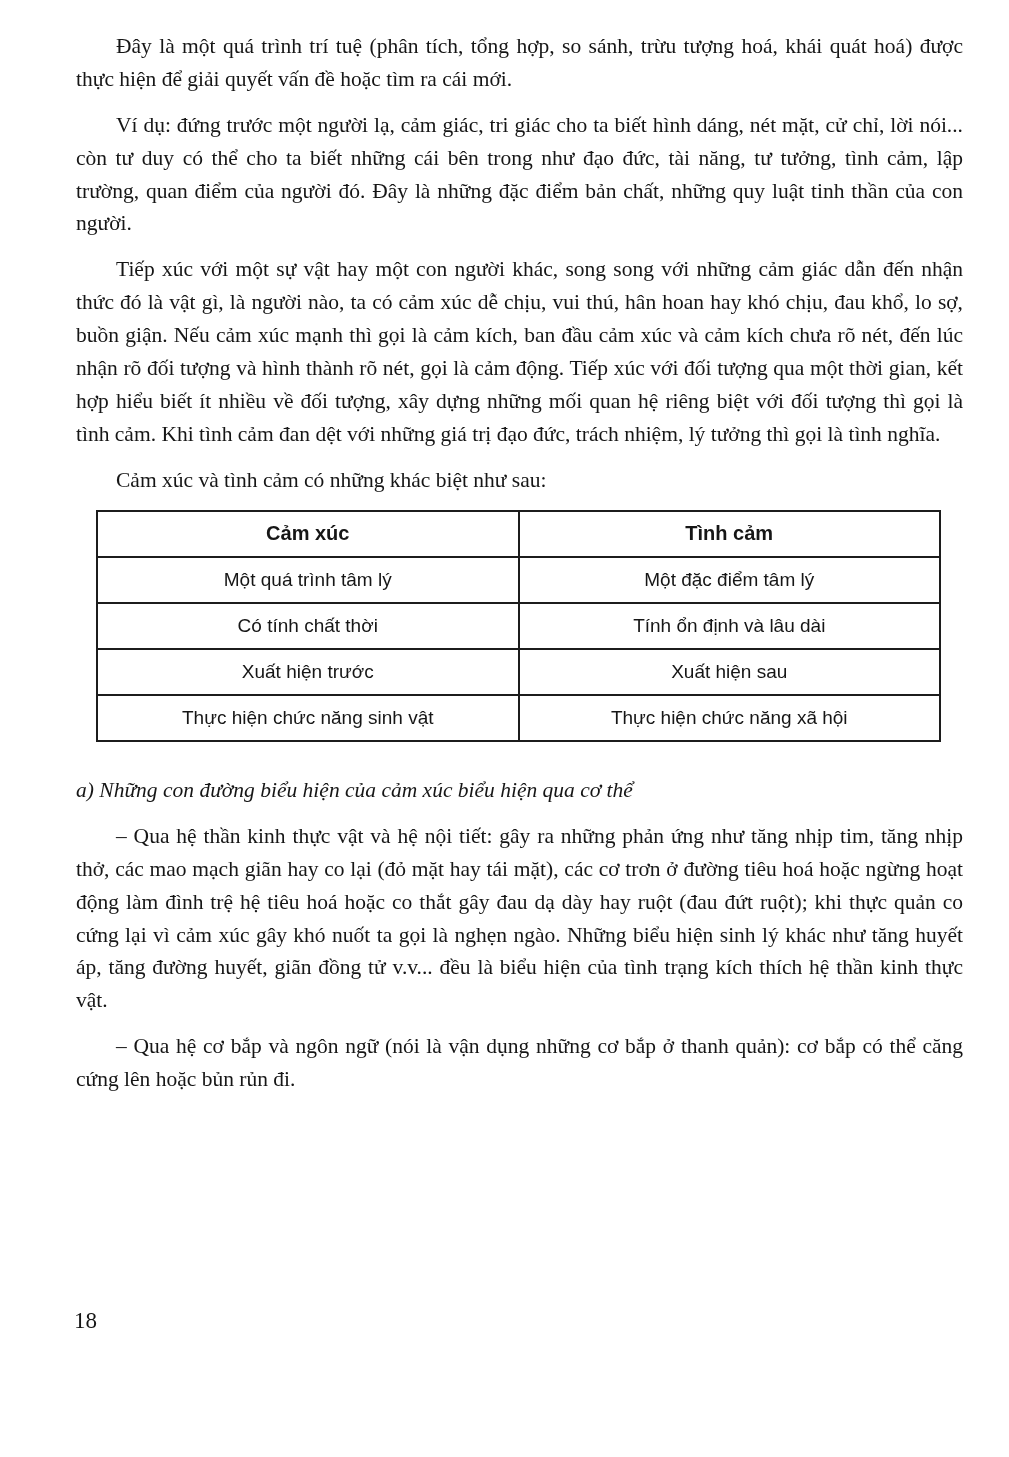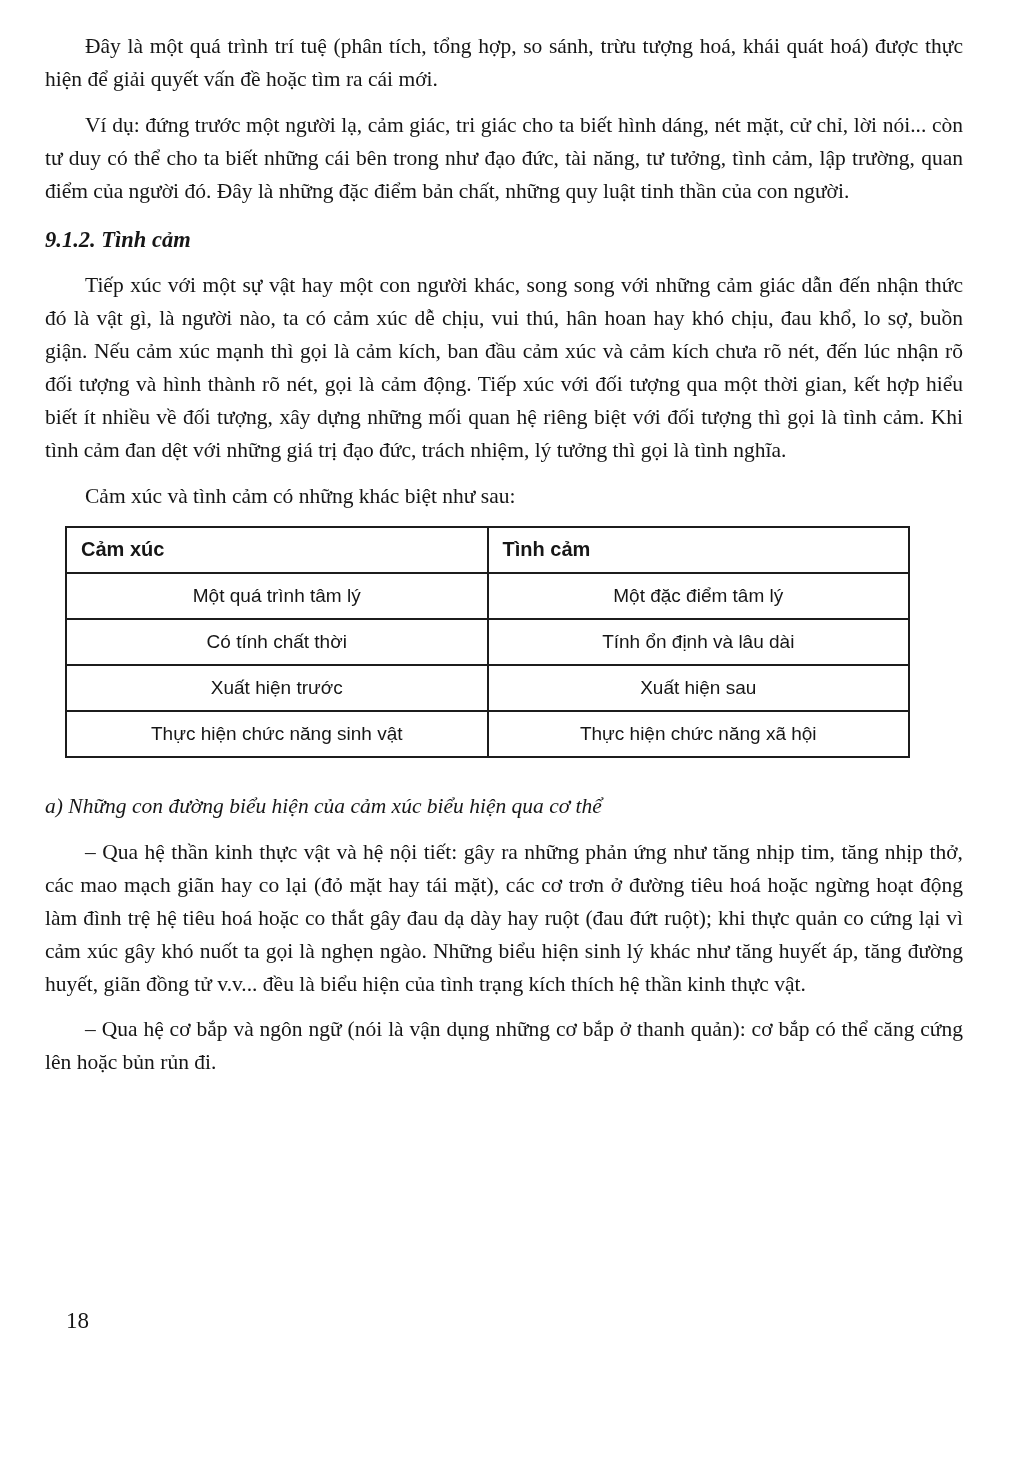--- a/index.html
+++ b/index.html
@@ -8,21 +8,21 @@
     background: #ffffff;
   }
   .page {
     position: relative;
     width: 1009px;
     height: 1457px;
     box-sizing: border-box;
     background: #ffffff;
     color: #161616;
     font-family: "Liberation Serif", serif;
-    padding: 30px 46px 0 45px;
+    padding: 30px 46px 0 76px;
     overflow: hidden;
   }
   p.body-par {
     margin: 0 0 13px 0;
     font-size: 21.5px;
     line-height: 1.53;
     text-align: justify;
     text-indent: 40px;
   }
   h3.section-heading {
@@ -46,46 +46,45 @@
     font-family: "Liberation Sans", sans-serif;
   }
   table.compare-table th,
   table.compare-table td {
     border: 2px solid #1c1c1c;
     font-size: 19px;
     padding: 10px 14px;
     height: 24px;
   }
   table.compare-table th {
-    text-align: left;
+    text-align: center;
     font-weight: bold;
     font-size: 20px;
   }
   table.compare-table td {
     text-align: center;
     font-weight: 500;
   }
   .page-number {
     position: absolute;
-    left: 66px;
+    left: 74px;
     top: 1308px;
     font-size: 23px;
   }
 </style>
 </head>
 <body>
 
 <div class="page">
 
   <p class="body-par">Đây là một quá trình trí tuệ (phân tích, tổng hợp, so sánh, trừu tượng hoá, khái quát hoá) được thực hiện để giải quyết vấn đề hoặc tìm ra cái mới.</p>
 
   <p class="body-par">Ví dụ: đứng trước một người lạ, cảm giác, tri giác cho ta biết hình dáng, nét mặt, cử chỉ, lời nói... còn tư duy có thể cho ta biết những cái bên trong như đạo đức, tài năng, tư tưởng, tình cảm, lập trường, quan điểm của người đó. Đây là những đặc điểm bản chất, những quy luật tinh thần của con người.</p>
 
 
-  <h3 class="section-heading">9.1.2. Tình cảm</h3>
 
   <p class="body-par">Tiếp xúc với một sự vật hay một con người khác, song song với những cảm giác dẫn đến nhận thức đó là vật gì, là người nào, ta có cảm xúc dễ chịu, vui thú, hân hoan hay khó chịu, đau khổ, lo sợ, buồn giận. Nếu cảm xúc mạnh thì gọi là cảm kích, ban đầu cảm xúc và cảm kích chưa rõ nét, đến lúc nhận rõ đối tượng và hình thành rõ nét, gọi là cảm động. Tiếp xúc với đối tượng qua một thời gian, kết hợp hiểu biết ít nhiều về đối tượng, xây dựng những mối quan hệ riêng biệt với đối tượng thì gọi là tình cảm. Khi tình cảm đan dệt với những giá trị đạo đức, trách nhiệm, lý tưởng thì gọi là tình nghĩa.</p>
 
   <p class="body-par">Cảm xúc và tình cảm có những khác biệt như sau:</p>
 
   <table class="compare-table">
     <thead>
       <tr>
         <th style="width:50%">Cảm xúc</th>
         <th style="width:50%">Tình cảm</th>

